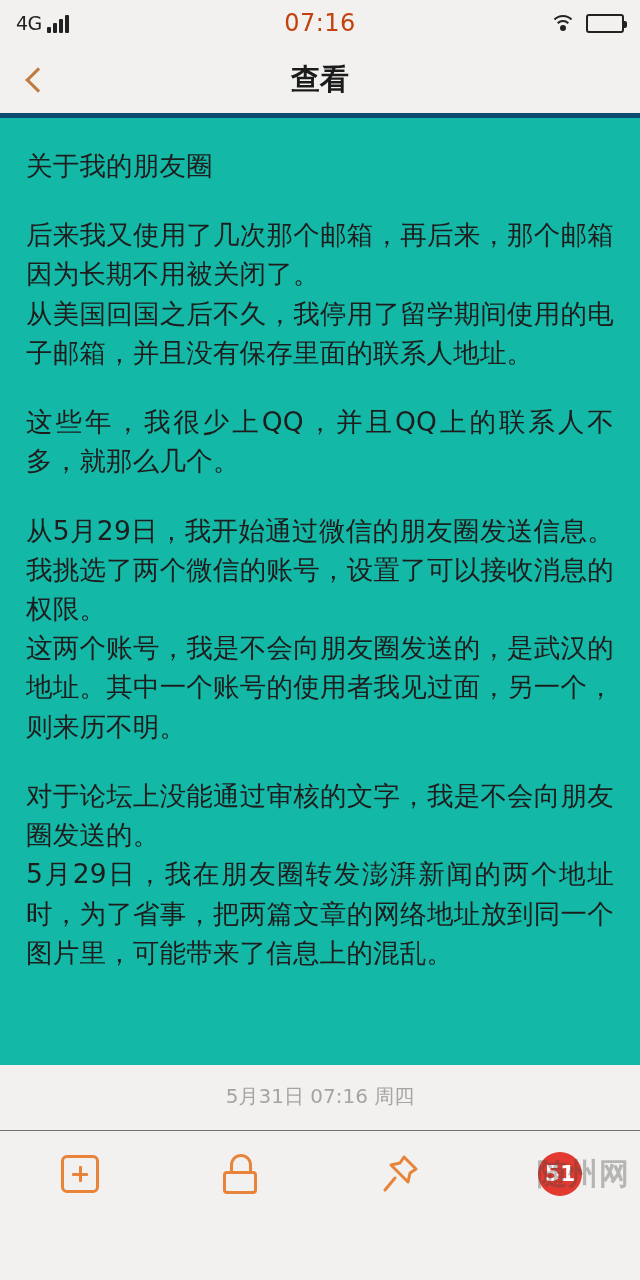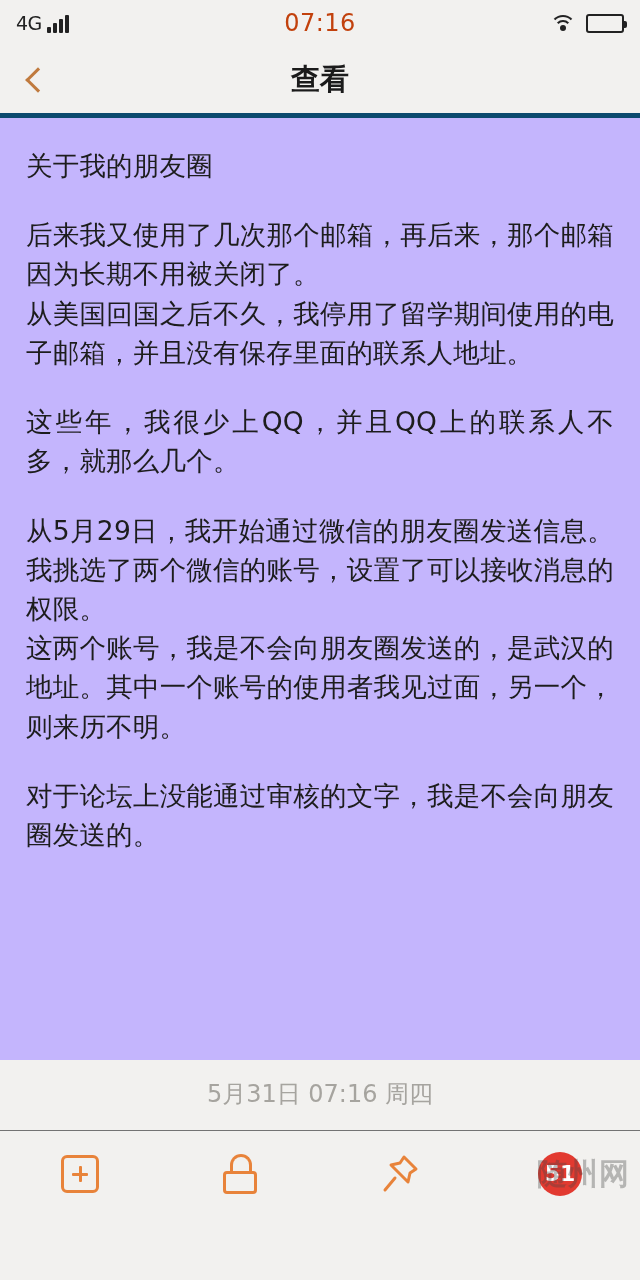--- a/index.html
+++ b/index.html
@@ -141,39 +141,39 @@
     text-align: center;
     font-size: 29px;
     color: #1b1b1b;
     font-weight: 600;
     pointer-events: none;
   }
 
   
   .content {
     flex: 1 1 auto;
-    background: #c4b5fd;
+    background: #14b8a6;
     padding: 28px 26px 0 26px;
     overflow: hidden;
     position: relative;
   }
   .note-body p {
     font-size: 26.5px;
     line-height: 1.48;
     color: #1d1d1d;
     letter-spacing: 0.2px;
     margin: 0;
     text-align: justify;
   }
   .para-gap { height: 30px; }
 
   
   .note-date {
     text-align: center;
-    font-size: 24px;
+    font-size: 20px;
     color: #a6a49f;
     padding: 18px 0 20px 0;
     background: #f2f1ef;
   }
 
   
   .toolbar {
     flex: 0 0 86px;
     height: 86px;
     background: #f2f1ef;
@@ -291,20 +291,21 @@
       <div class="para-gap"></div>
       <p>后来我又使用了几次那个邮箱，再后来，那个邮箱因为长期不用被关闭了。</p>
       <p>从美国回国之后不久，我停用了留学期间使用的电子邮箱，并且没有保存里面的联系人地址。</p>
       <div class="para-gap"></div>
       <p>这些年，我很少上QQ，并且QQ上的联系人不多，就那么几个。</p>
       <div class="para-gap"></div>
       <p>从5月29日，我开始通过微信的朋友圈发送信息。我挑选了两个微信的账号，设置了可以接收消息的权限。</p>
       <p>这两个账号，我是不会向朋友圈发送的，是武汉的地址。其中一个账号的使用者我见过面，另一个，则来历不明。</p>
       <div class="para-gap"></div>
       <p>对于论坛上没能通过审核的文字，我是不会向朋友圈发送的。</p>
+      <p>5月29日，我在朋友圈转发澎湃新闻的两个地址时，为了省事，把两篇文章的网络地址放到同一个图片里，可能带来了信息上的混乱。</p>
     </div>
   </div>
 
   <div class="note-date">5月31日 07:16 周四</div>
 
   <div class="toolbar">
     <div class="tool-item">
       <span class="icon-add"></span>
     </div>
     <div class="tool-item">

